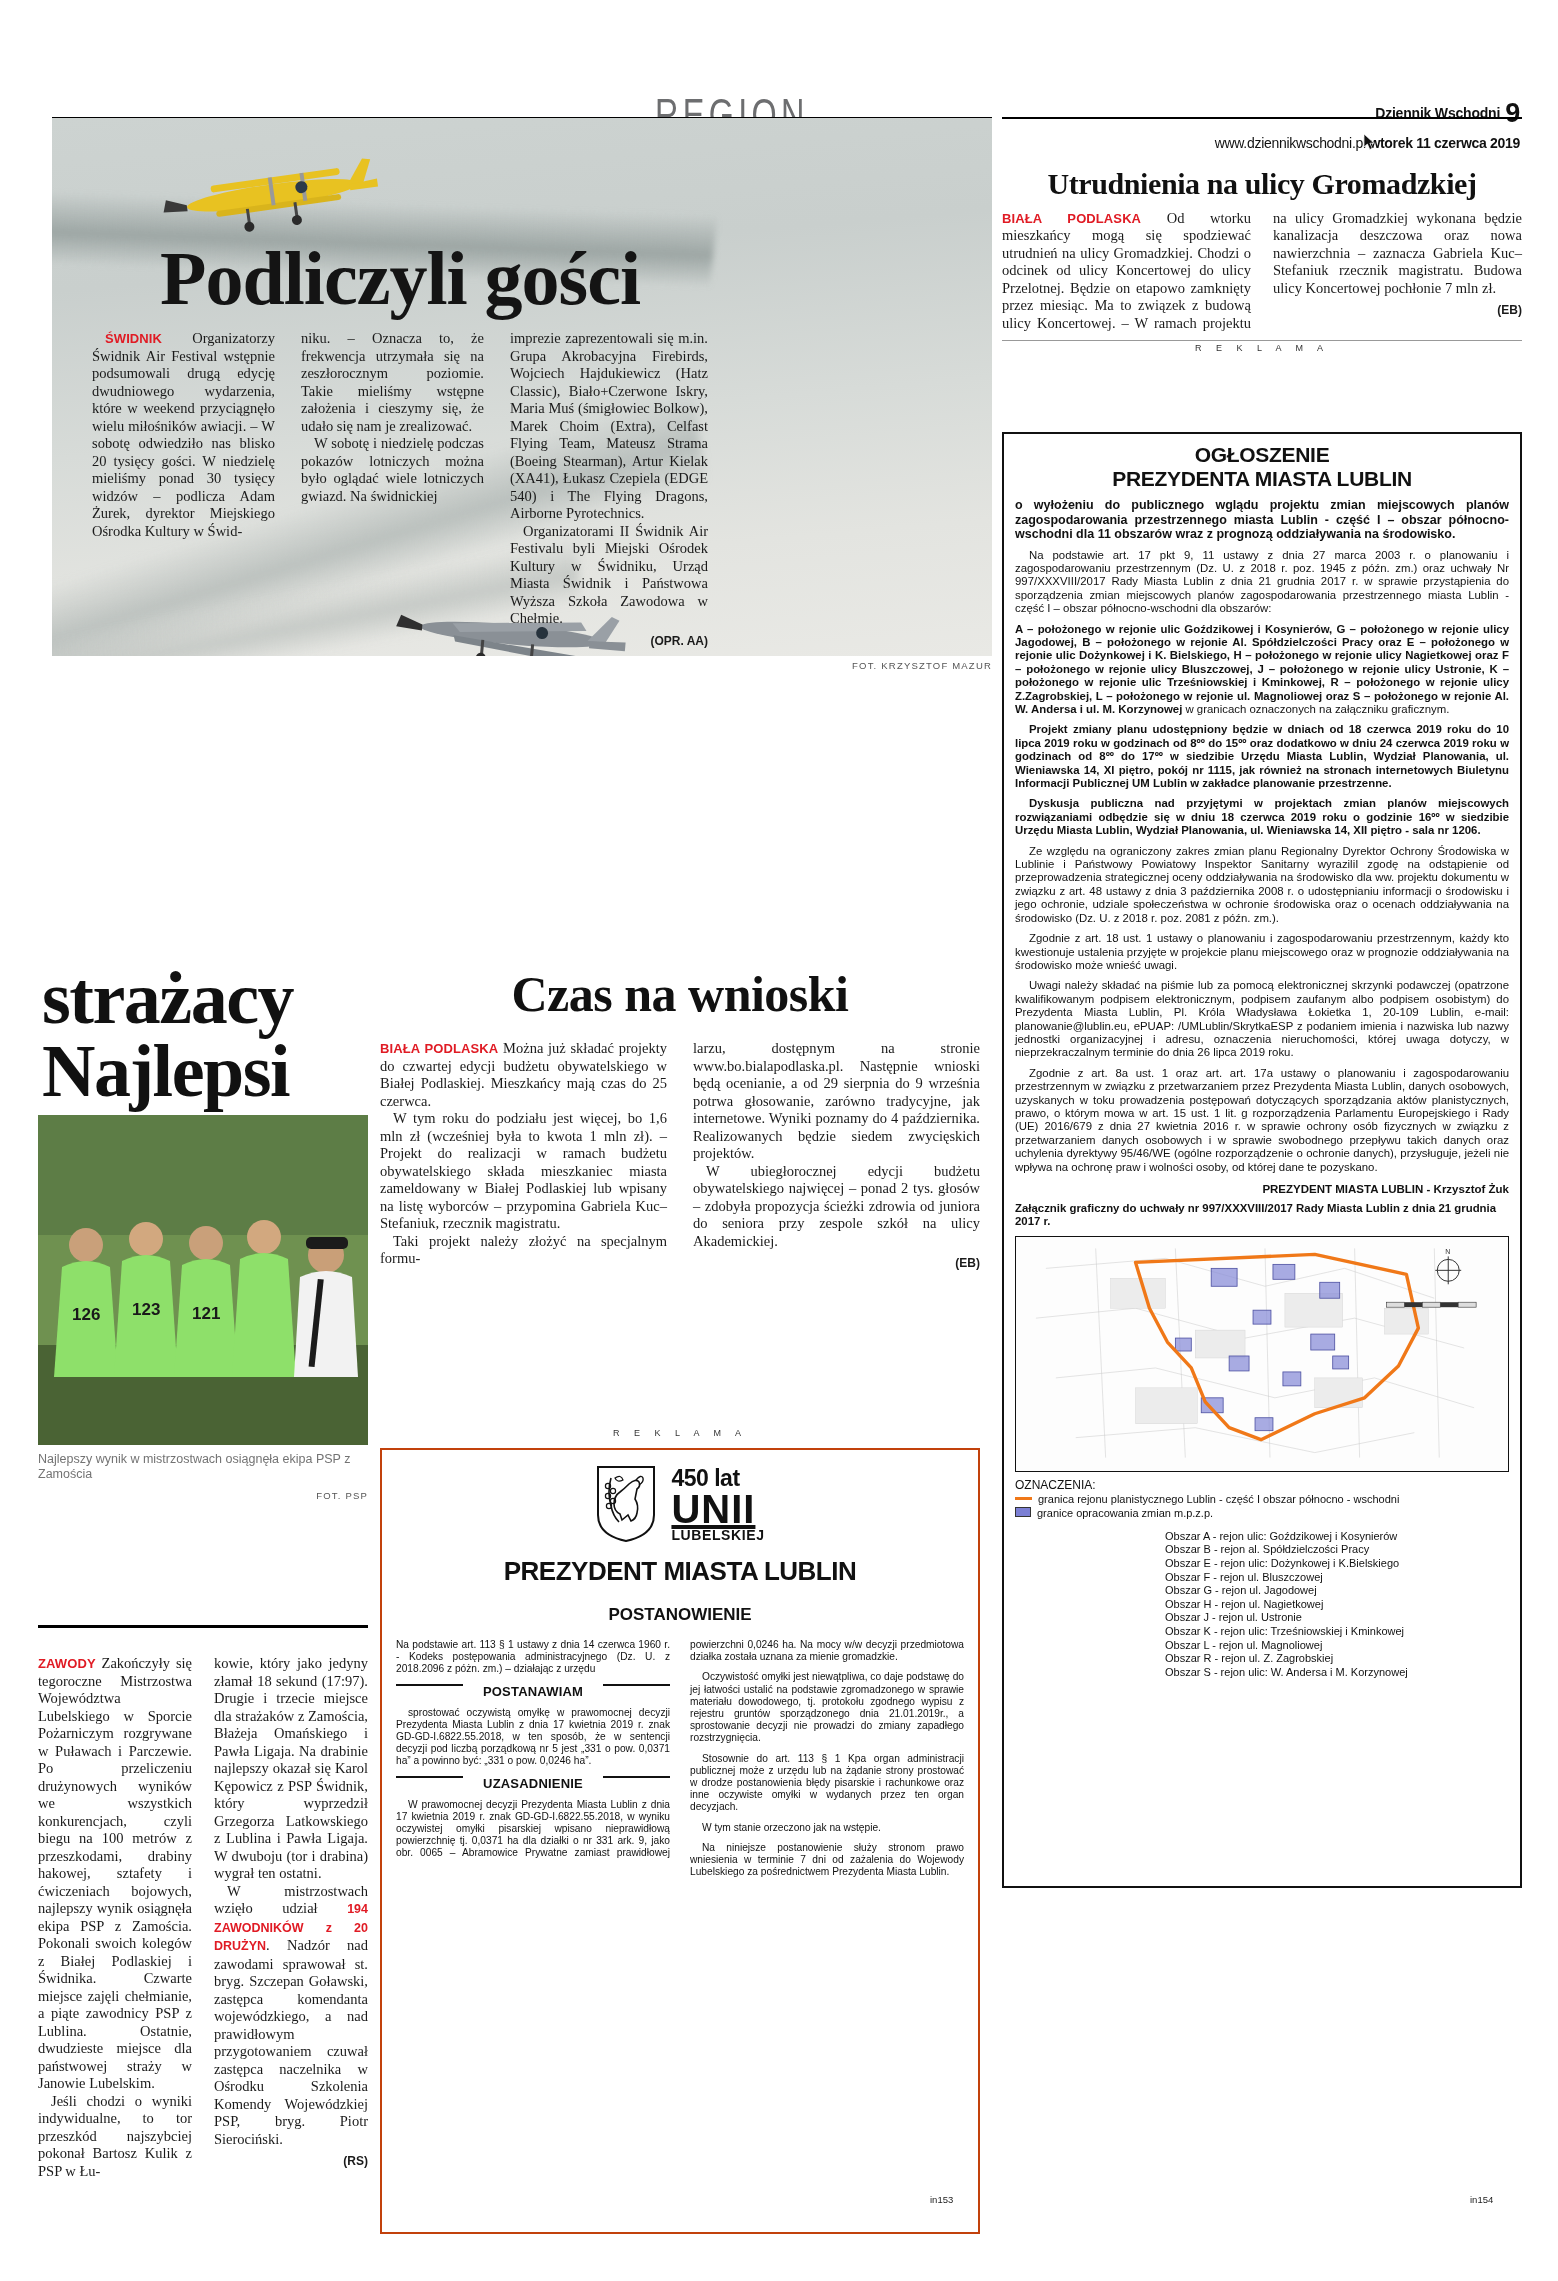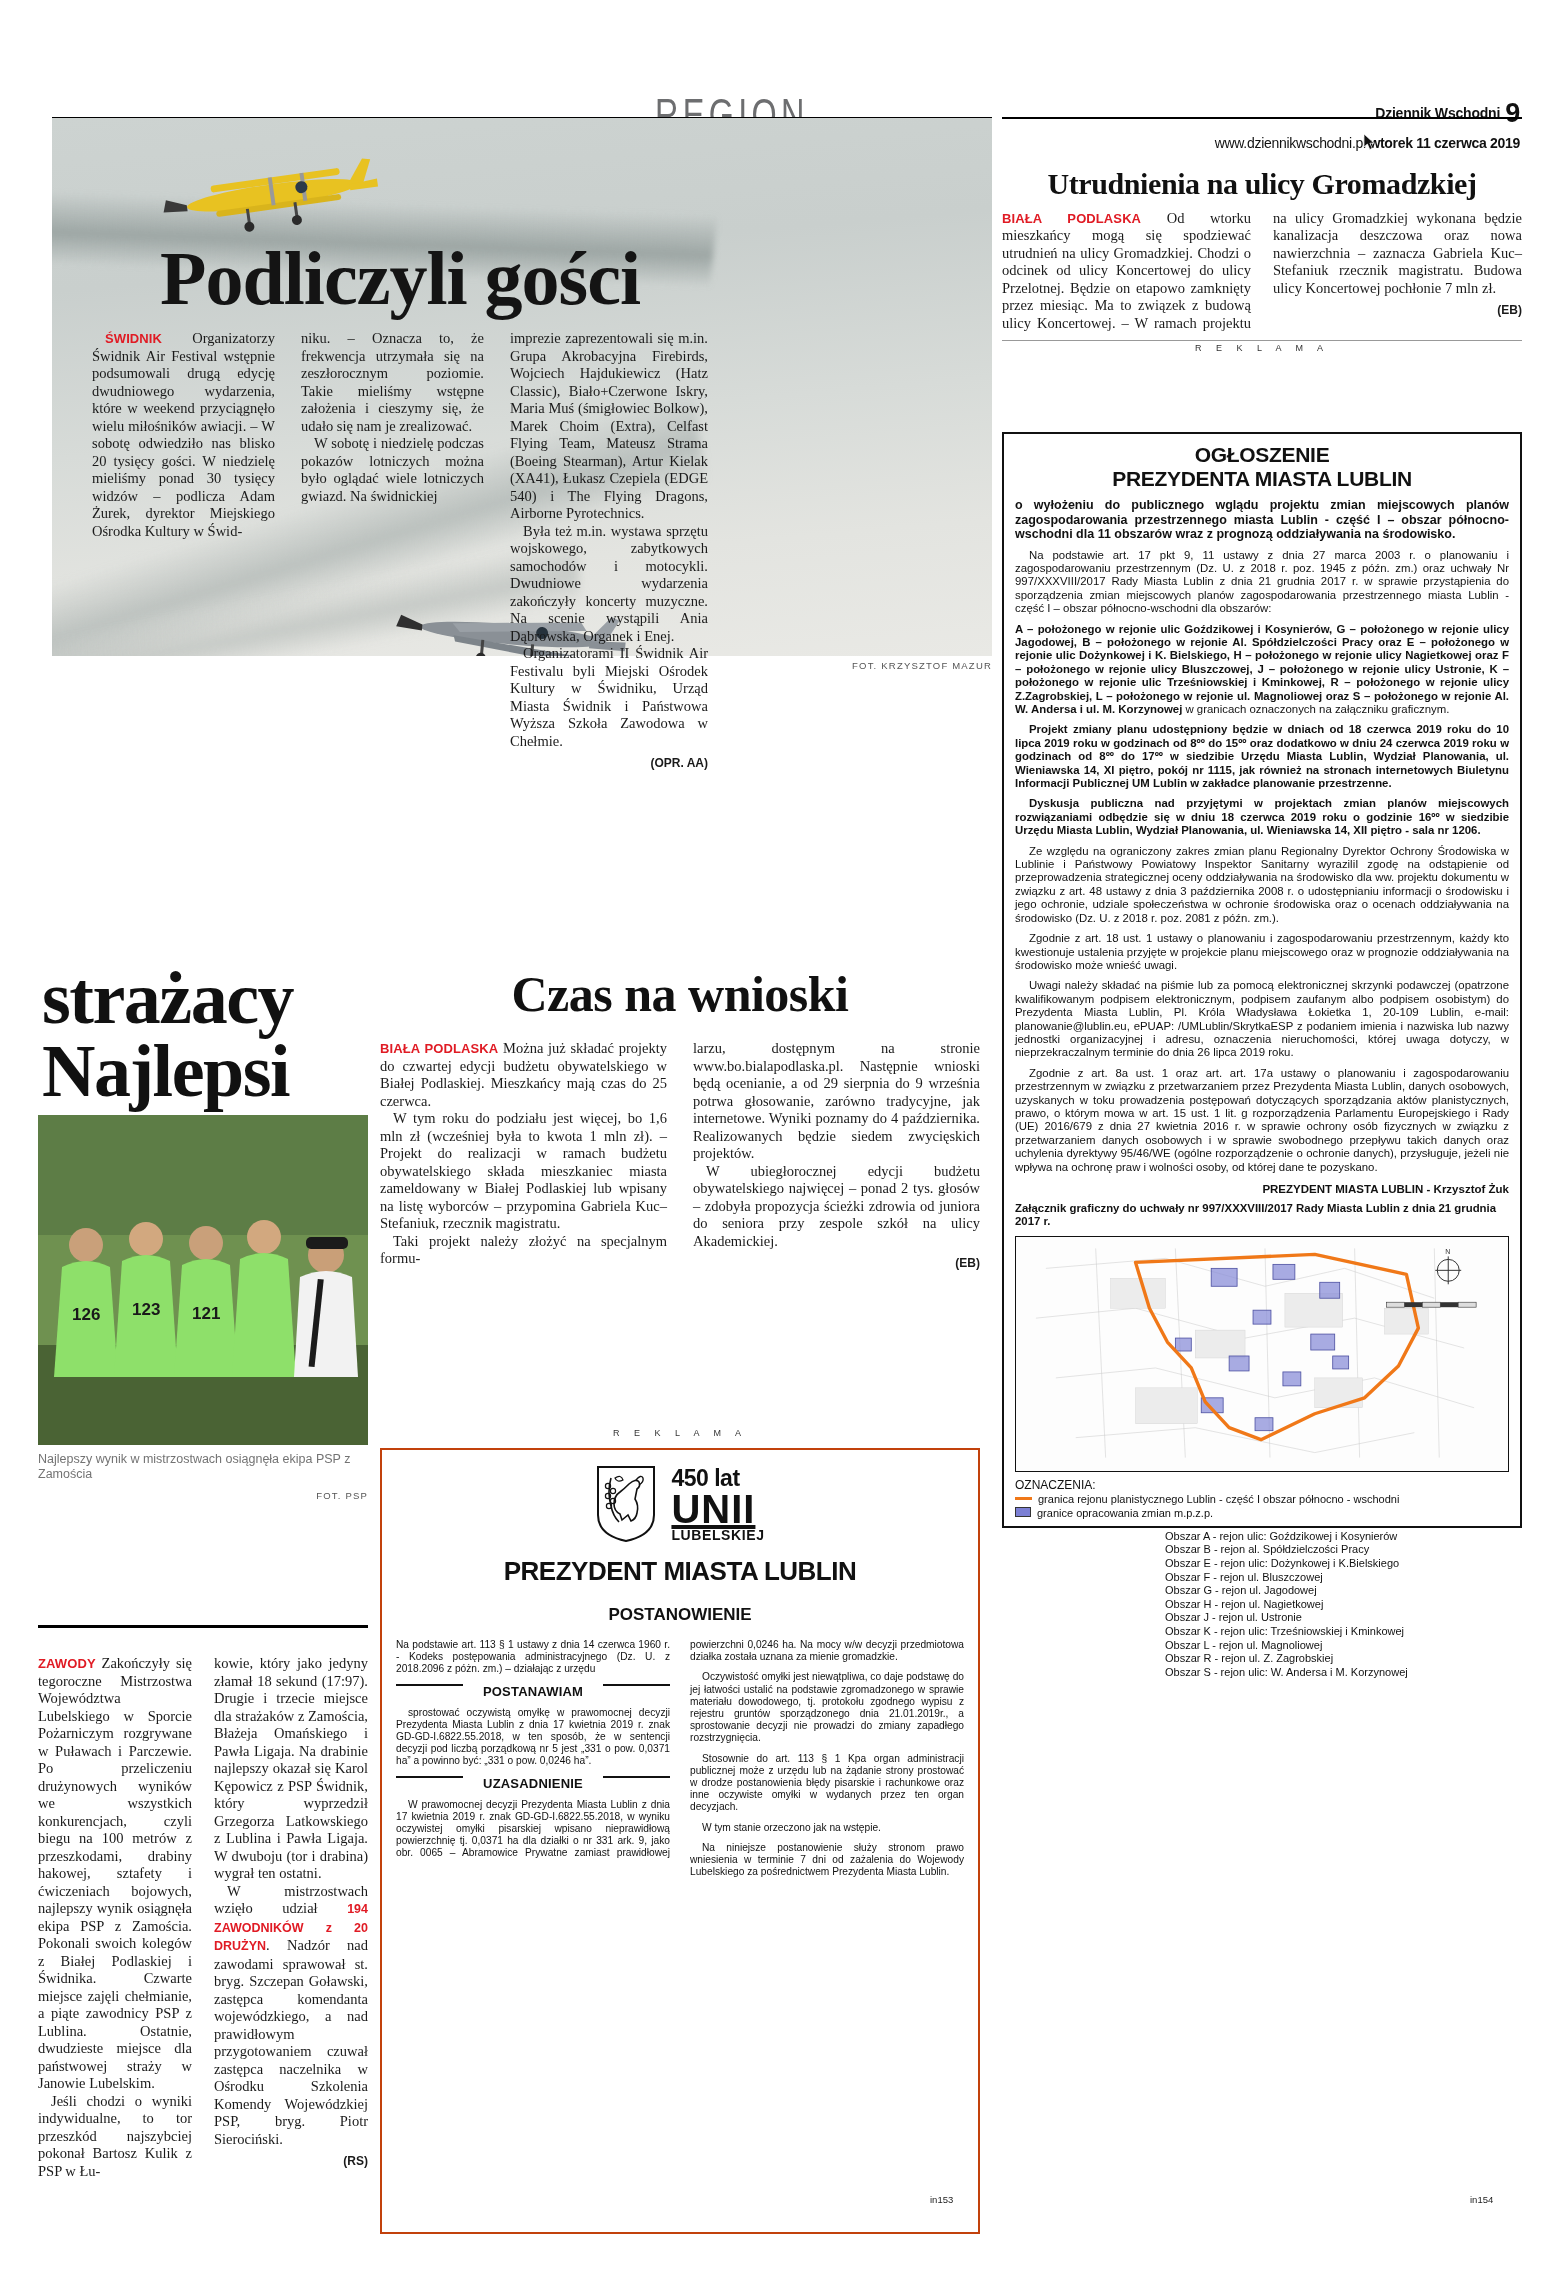--- a/index.html
+++ b/index.html
@@ -87,21 +87,21 @@
     margin-bottom:10px;
   }
   .two-col { column-count:2; column-gap:22px; }
   .reklama {
     text-align:center; font-family:"Liberation Sans", sans-serif;
     font-size:9px; letter-spacing:6px; color:#333; margin:10px 0 5px 0;
   }
 
   
   .ad-oglosz {
-    position:absolute; left:1002px; top:432px; width:520px; height:1096px;
+    position:absolute; left:1002px; top:432px; width:520px; height:1456px;
     border:2px solid #111; background:#fff; padding:9px 11px 8px 11px;
     font-family:"Liberation Sans", sans-serif;
   }
   .ad-title { text-align:center; font-weight:bold; font-size:21px; line-height:1.12; letter-spacing:-0.3px;}
   .ad-sub { font-weight:bold; font-size:12.5px; line-height:14.5px; margin-top:8px; text-align:justify;}
   .ad-p { font-size:11.4px; line-height:13.4px; text-align:justify; margin-top:7px; text-indent:14px;}
   .ad-p.nind { text-indent:0; }
   .ad-b { font-weight:bold; }
   .ad-sign { text-align:right; font-weight:bold; font-size:11.5px; margin-top:9px;}
   .ad-note { font-size:11.4px; line-height:13.4px; margin-top:7px; font-weight:bold;}
@@ -225,21 +225,20 @@
   <div class="art1cols">
     <div class="col bodytext">
       <p class="first"><span class="kicker">ŚWIDNIK</span> <span>Organizatorzy Świdnik Air Festival wstępnie podsumowali drugą edycję dwudniowego wydarzenia, które w weekend przyciągnęło wielu miłośników awiacji. – W sobotę odwiedziło nas blisko 20 tysięcy gości. W niedzielę mieliśmy ponad 30 tysięcy widzów – podlicza Adam Żurek, dyrektor Miejskiego Ośrodka Kultury w Świd-</span></p>
     </div>
     <div class="col bodytext">
       <p style="text-indent:0">niku. – Oznacza to, że frekwencja utrzymała się na zeszłorocznym poziomie. Takie mieliśmy wstępne założenia i cieszymy się, że udało się nam je zrealizować.</p>
       <p>W sobotę i niedzielę podczas pokazów lotniczych można było oglądać wiele lotniczych gwiazd. Na świdnickiej</p>
     </div>
     <div class="col c3 bodytext">
       <p style="text-indent:0">imprezie zaprezentowali się m.in. Grupa Akrobacyjna Firebirds, Wojciech Hajdukiewicz (Hatz Classic), Biało+Czerwone Iskry, Maria Muś (śmigłowiec Bolkow), Marek Choim (Extra), Celfast Flying Team, Mateusz Strama (Boeing Stearman), Artur Kielak (XA41), Łukasz Czepiela (EDGE 540) i The Flying Dragons, Airborne Pyrotechnics.</p>
-      <p>Była też m.in. wystawa sprzętu wojskowego, zabytkowych samochodów i motocykli. Dwudniowe wydarzenia zakończyły koncerty muzyczne. Na scenie wystąpili Ania Dąbrowska, Organek i Enej.</p>
       <p>Organizatorami II Świdnik Air Festivalu byli Miejski Ośrodek Kultury w Świdniku, Urząd Miasta Świdnik i Państwowa Wyższa Szkoła Zawodowa w Chełmie.</p>
       <div class="sig">(OPR. AA)</div>
     </div>
   </div>
 
   <div class="photocredit" style="position:absolute; left:770px; top:660px; width:222px; text-align:right;">FOT. KRZYSZTOF MAZUR</div>
 
   <div class="rcol">
     <div class="head2" style="margin-top:50px;">Utrudnienia na ulicy Gromadzkiej</div>
     <div class="two-col bodytext">

